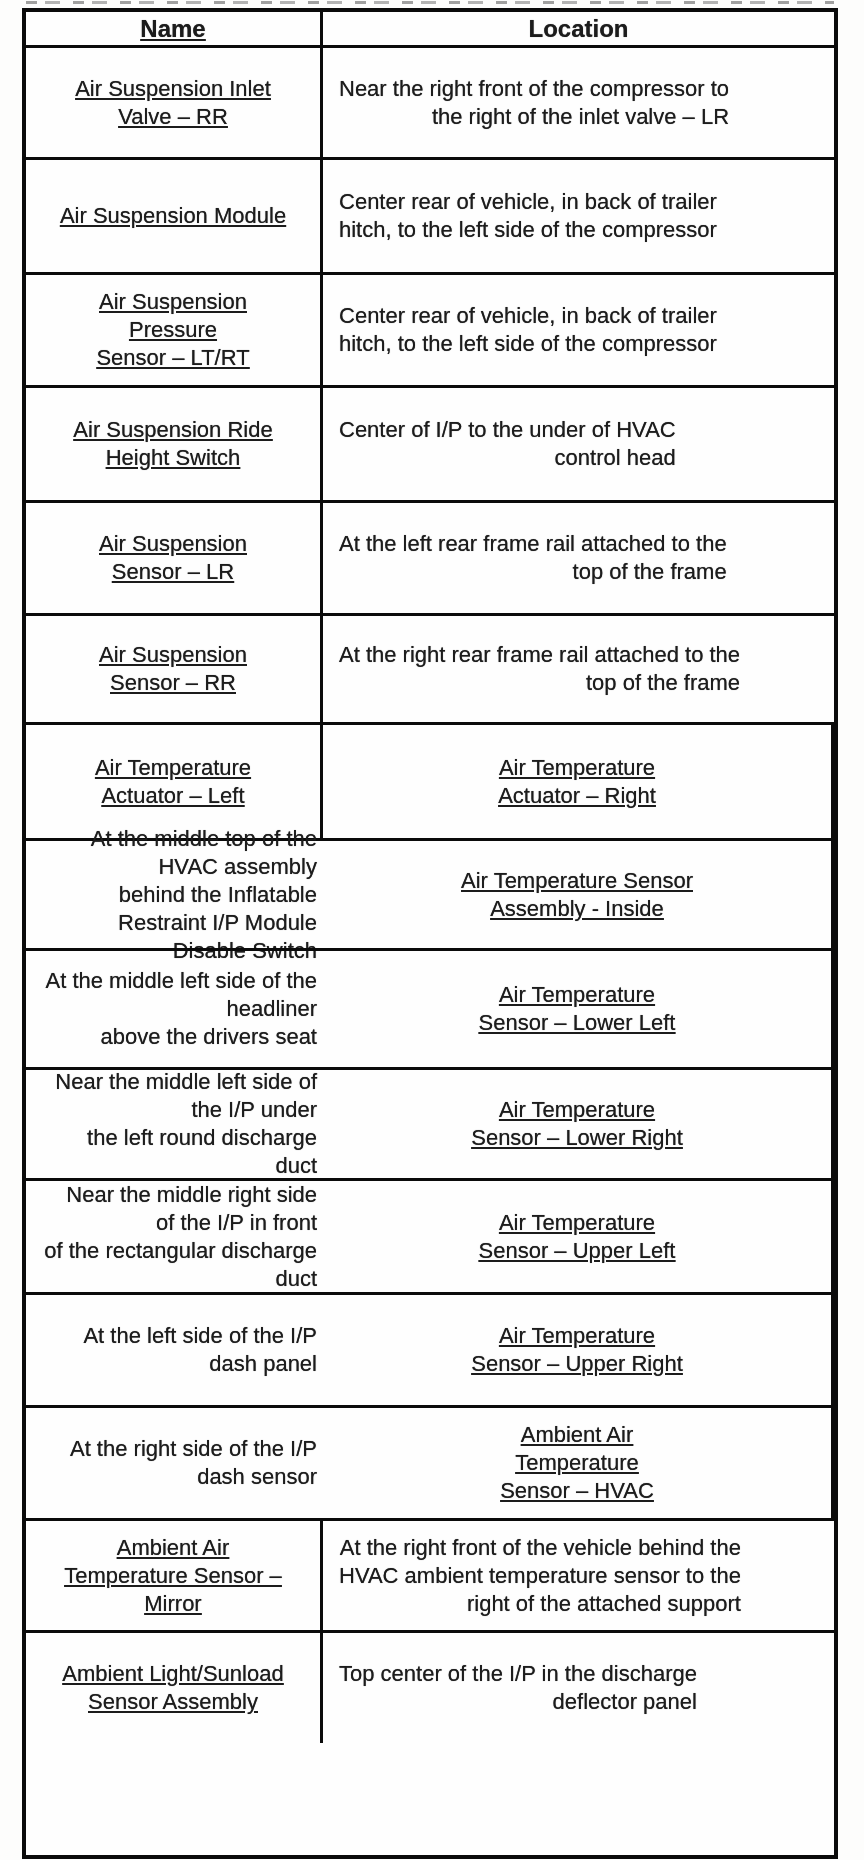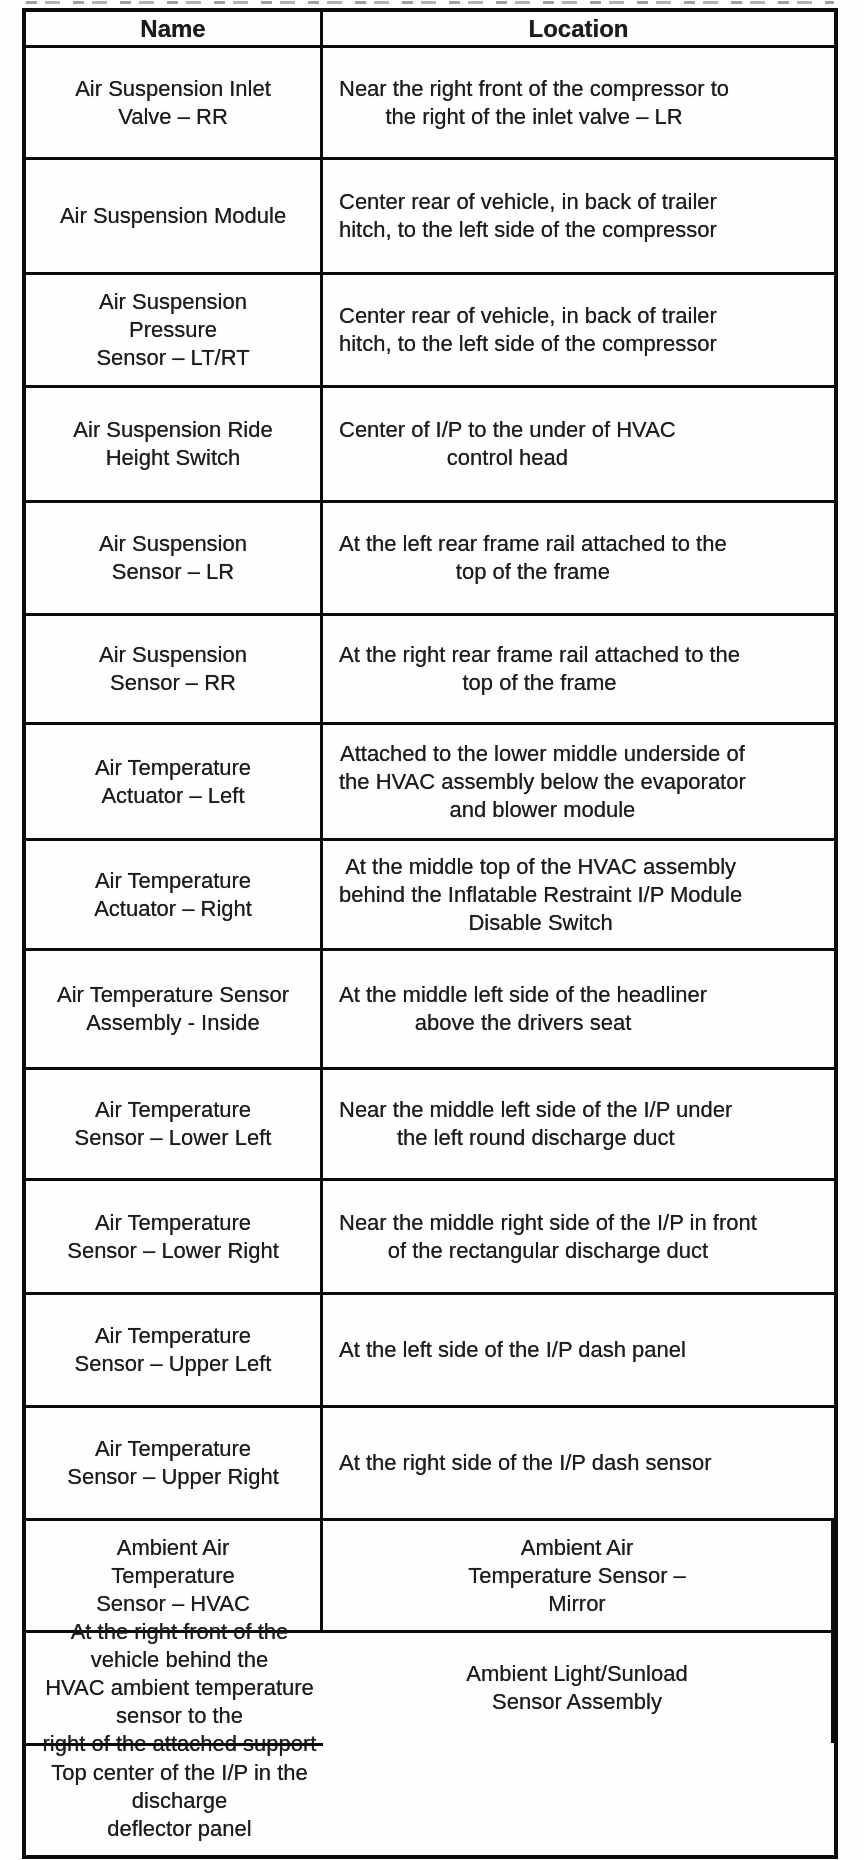--- a/index.html
+++ b/index.html
@@ -59,22 +59,22 @@
     font-weight: bold;
     font-size: 24px;
     justify-content: center;
     padding: 0;
   }
   .cell-text {
     white-space: pre-line;
     font-size: 22px;
     line-height: 28px;
   }
-  .name-cell .cell-text { text-align: center; }
-  .loc-cell .cell-text { text-align: center; }
+  .name-cell .cell-text { text-align: center; text-decoration: underline; }
+  .loc-cell .cell-text { text-align: right; }
   .hdr-cell .cell-text { white-space: nowrap; line-height: 1; font-size: 24px; }
 </style>
 </head>
 <body>
 
 <div class="page">
   <div class="scan-noise-top"></div>
 
   <div class="loc-table">
 
@@ -136,25 +136,20 @@
     </div>
     <div class="cell loc-cell data-cell">
       <span class="cell-text">At the right rear frame rail attached to the
 top of the frame</span>
     </div>
 
     <div class="cell name-cell data-cell">
       <span class="cell-text">Air Temperature
 Actuator – Left</span>
     </div>
-    <div class="cell loc-cell data-cell">
-      <span class="cell-text">Attached to the lower middle underside of
-the HVAC assembly below the evaporator
-and blower module</span>
-    </div>
 
     <div class="cell name-cell data-cell">
       <span class="cell-text">Air Temperature
 Actuator – Right</span>
     </div>
     <div class="cell loc-cell data-cell">
       <span class="cell-text">At the middle top of the HVAC assembly
 behind the Inflatable Restraint I/P Module
 Disable Switch</span>
     </div>

